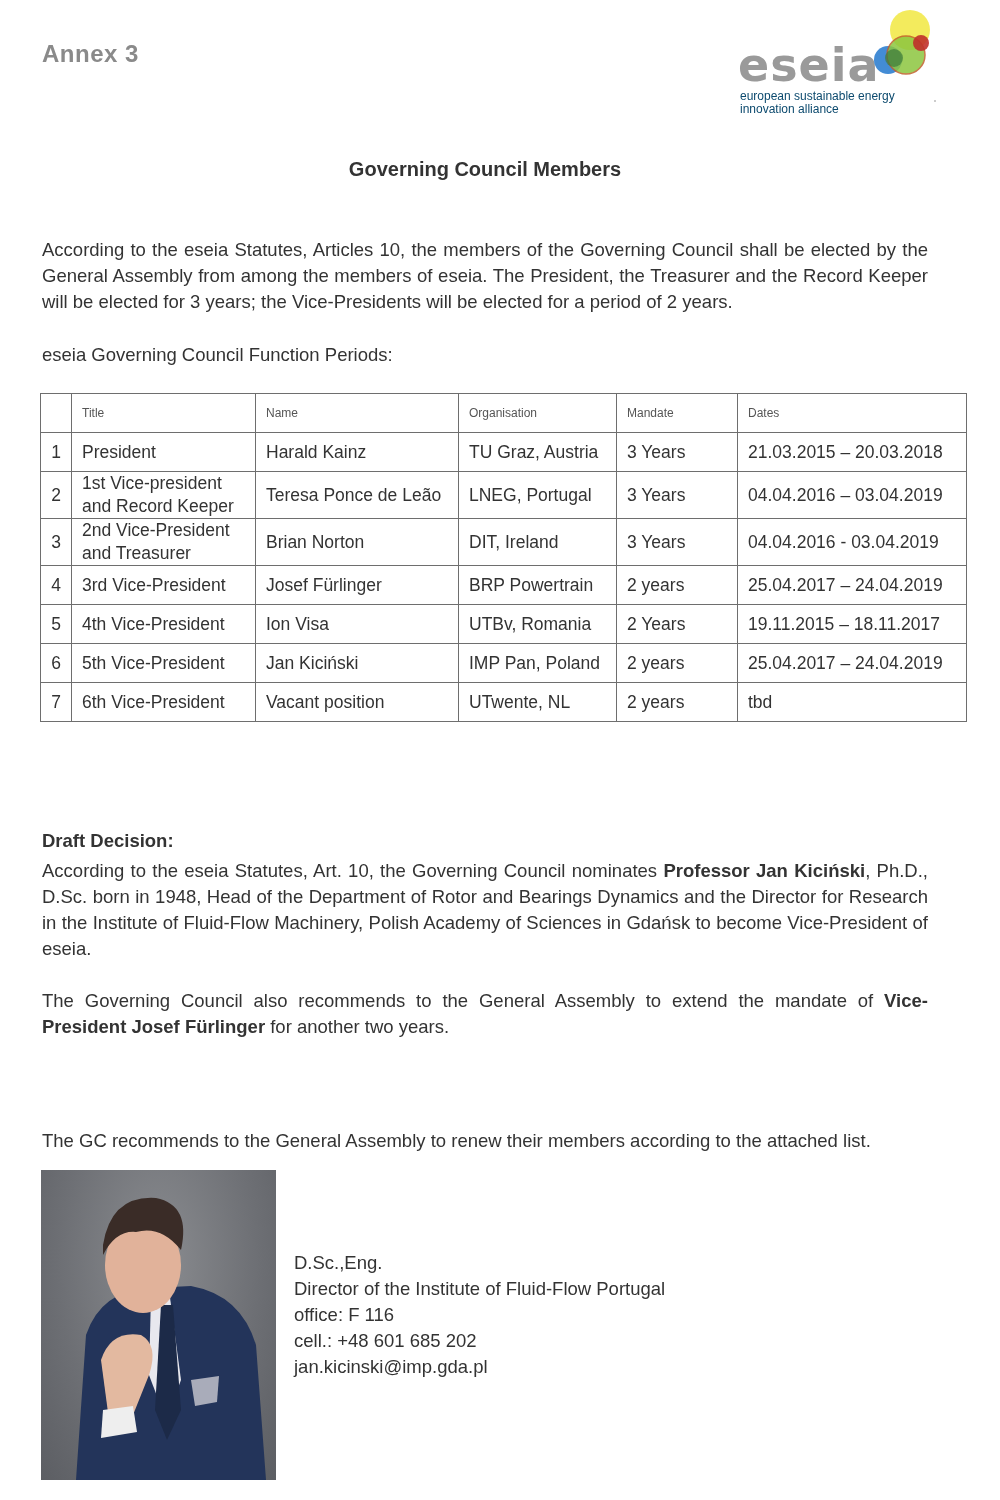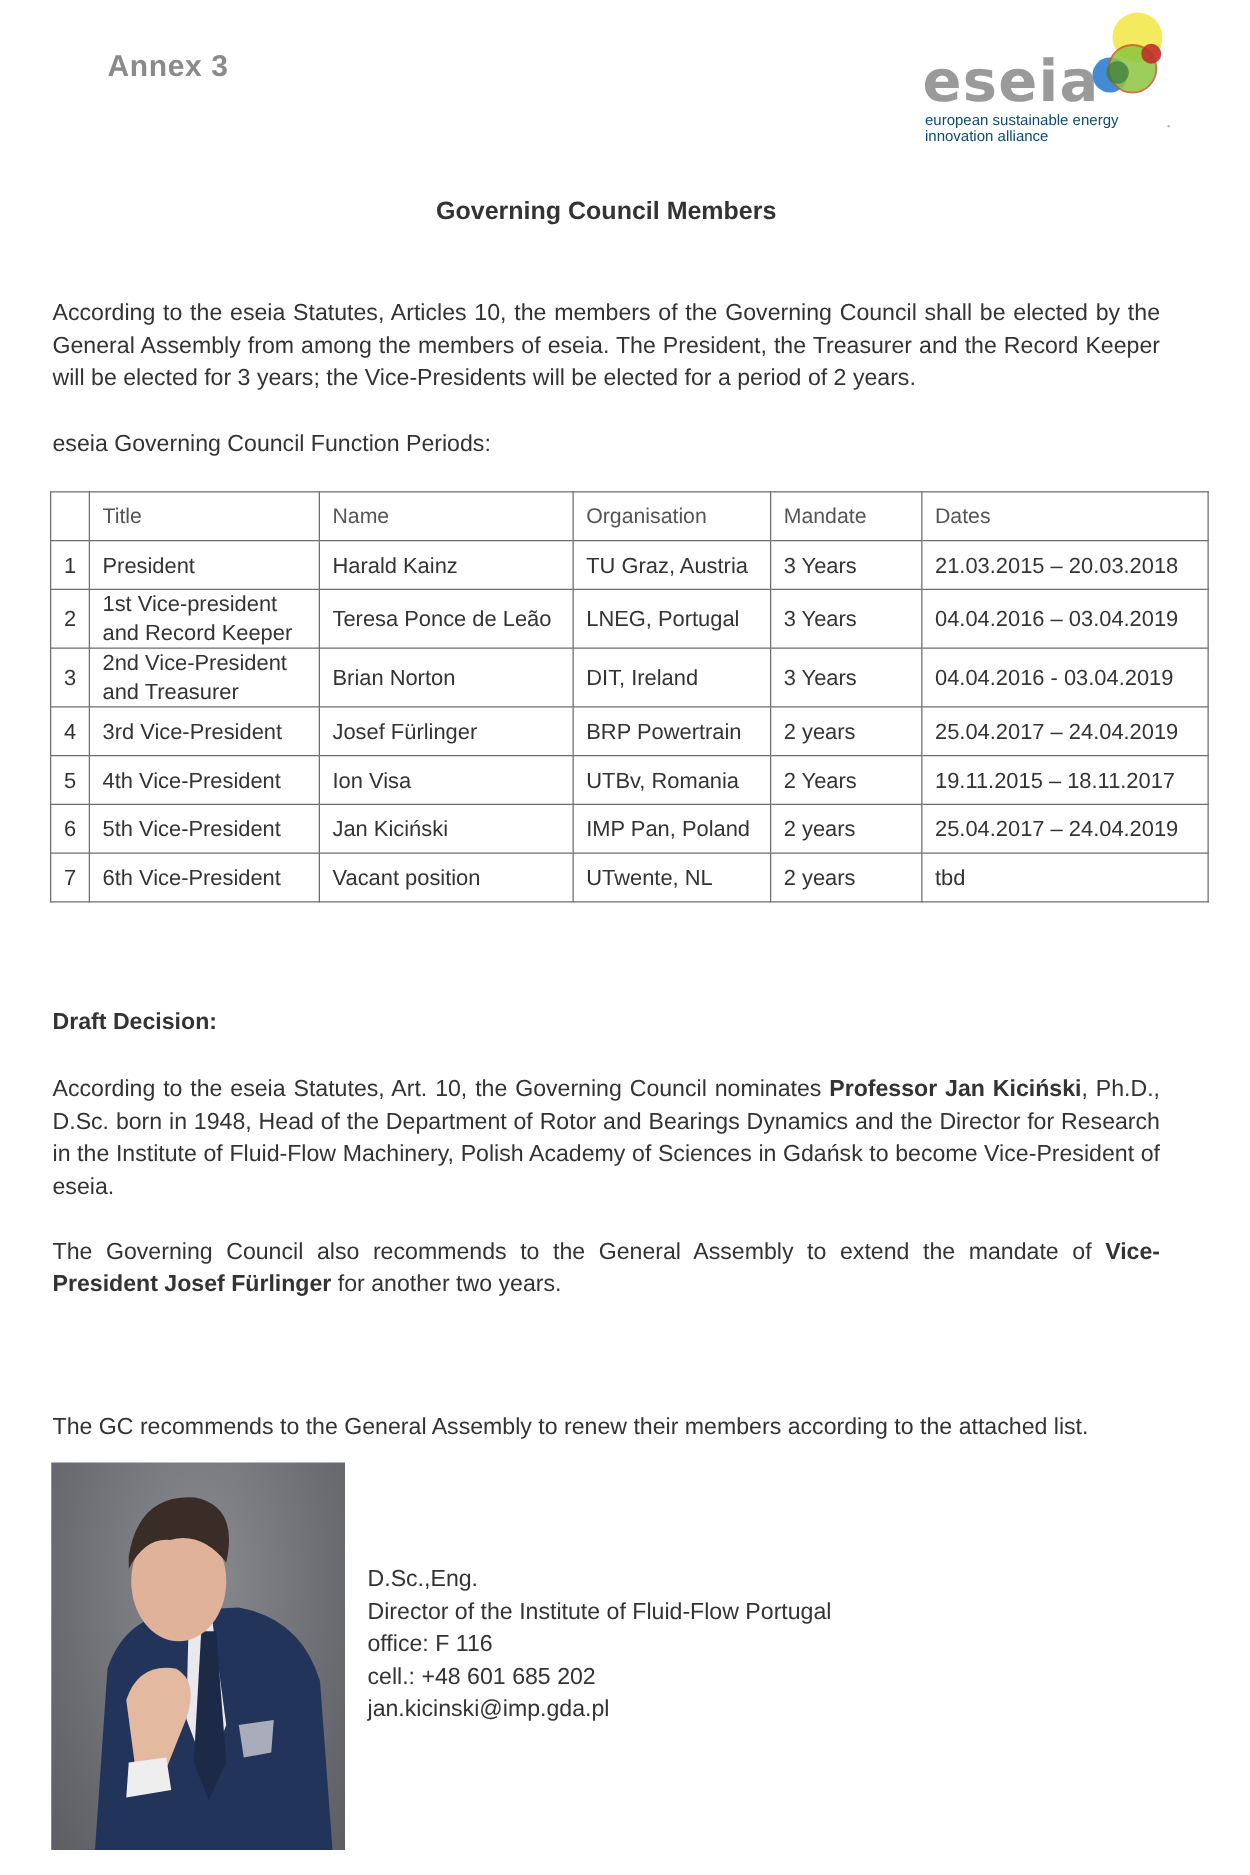--- a/index.html
+++ b/index.html
@@ -3,21 +3,21 @@
 <meta charset="utf-8">
 <style>
   html, body { margin: 0; padding: 0; background: #ffffff; }
   body {
     width: 1000px; height: 1500px; position: relative; overflow: hidden;
     font-family: "Liberation Sans", "DejaVu Sans", sans-serif;
     color: #3a3a3a;
   }
   .annex {
     position: absolute; left: 42px; top: 40px;
-    font-size: 24px; font-weight: bold; color: #8a8a8a; letter-spacing: 0.5px; margin-left: 44px;
+    font-size: 24px; font-weight: bold; color: #8a8a8a; letter-spacing: 0.5px;
   }
   .logo { position: absolute; left: 738px; top: 8px; width: 220px; height: 110px; }
   .logo-word {
     position: absolute; left: 0; top: 30px;
     font-size: 46px; font-weight: bold; color: #9a9a9a; letter-spacing: 1px;
     font-family: "DejaVu Sans", sans-serif;
   }
   .logo-tag {
     position: absolute; left: 2px; top: 82px; font-size: 12px; line-height: 13px;
     color: #0c4a6e;
@@ -37,32 +37,32 @@
   .p-periods { top: 342px; }
 
   table.members {
     position: absolute; left: 40px; top: 393px; width: 927px;
     border-collapse: collapse; font-size: 17.5px; color: #333;
   }
   table.members td, table.members th {
     border: 1.5px solid #6e6e6e; padding: 0 10px; text-align: left; vertical-align: middle;
     font-weight: normal;
   }
-  table.members th { height: 38px; font-size: 17px; color: #555; }
+  table.members th { height: 38px; font-size: 12px; color: #555; }
   table.members td { height: 38px; line-height: 23px; }
   table.members tr.tall td { height: 46px; }
   table.members td.num { text-align: center; padding: 0; width: 30px; }
   .b { font-weight: bold; }
   col.c-num { width: 31px; }
   col.c-title { width: 184px; }
   col.c-name { width: 203px; }
   col.c-org { width: 158px; }
   col.c-mand { width: 121px; }
 
-  .draft-h { position: absolute; left: 42px; top: 806px; font-size: 18.5px; font-weight: bold; color: #333; }
+  .draft-h { position: absolute; left: 42px; top: 830px; font-size: 18.5px; font-weight: bold; color: #333; }
   .p2 { top: 858px; }
   .p3 { top: 988px; }
   .p4 { top: 1128px; }
 
   .photo {
     position: absolute; left: 41px; top: 1170px; width: 235px; height: 310px;
     background: radial-gradient(ellipse at 50% 30%, #8a8c90 0%, #6d6f74 60%, #5c5e63 100%);
     overflow: hidden;
   }
   .contact {

